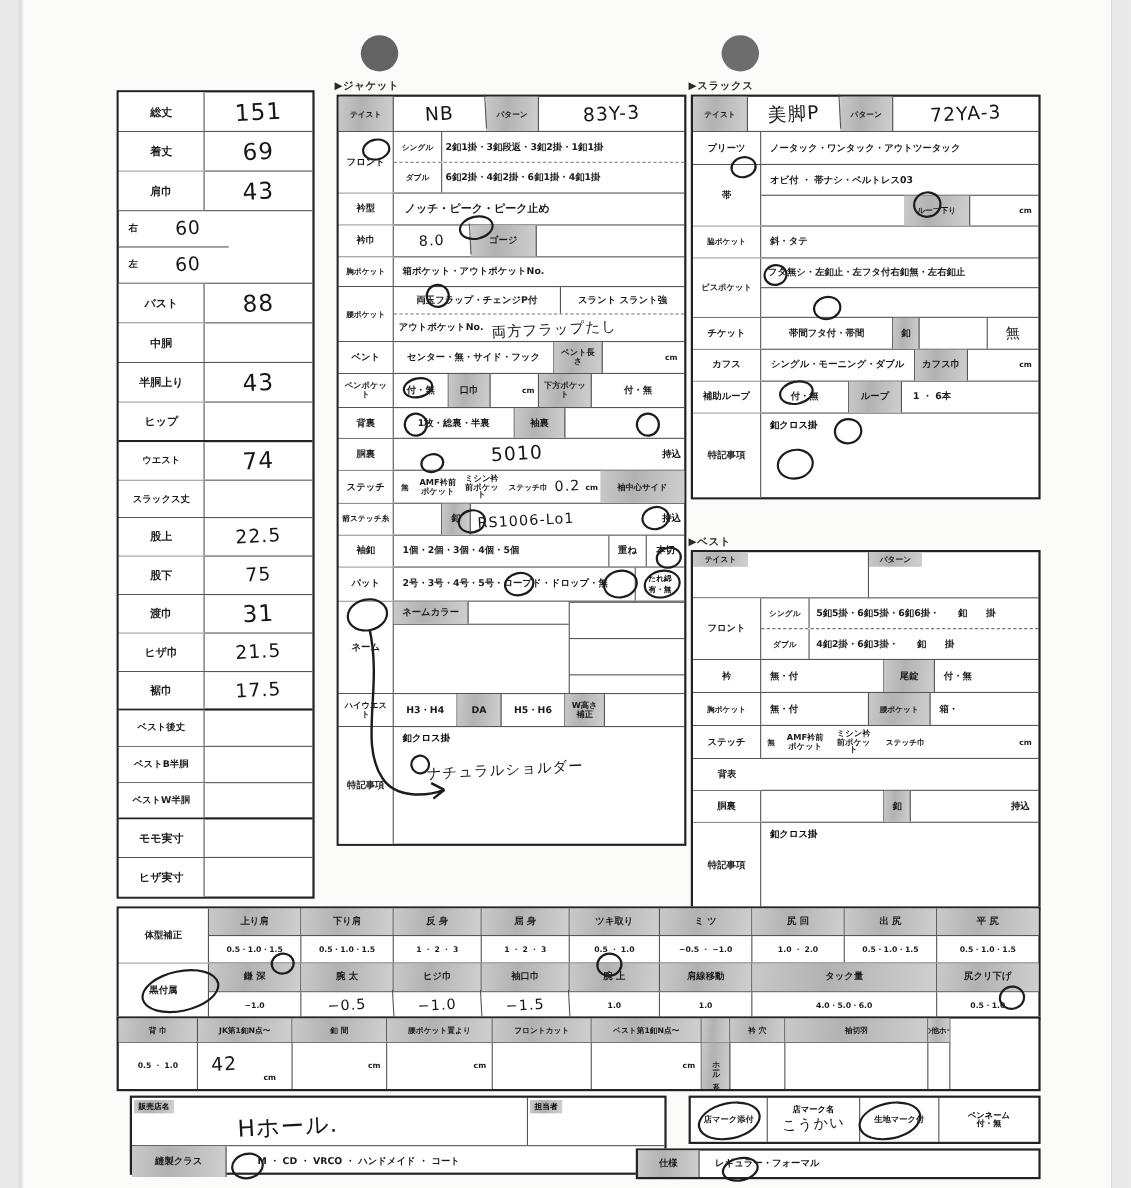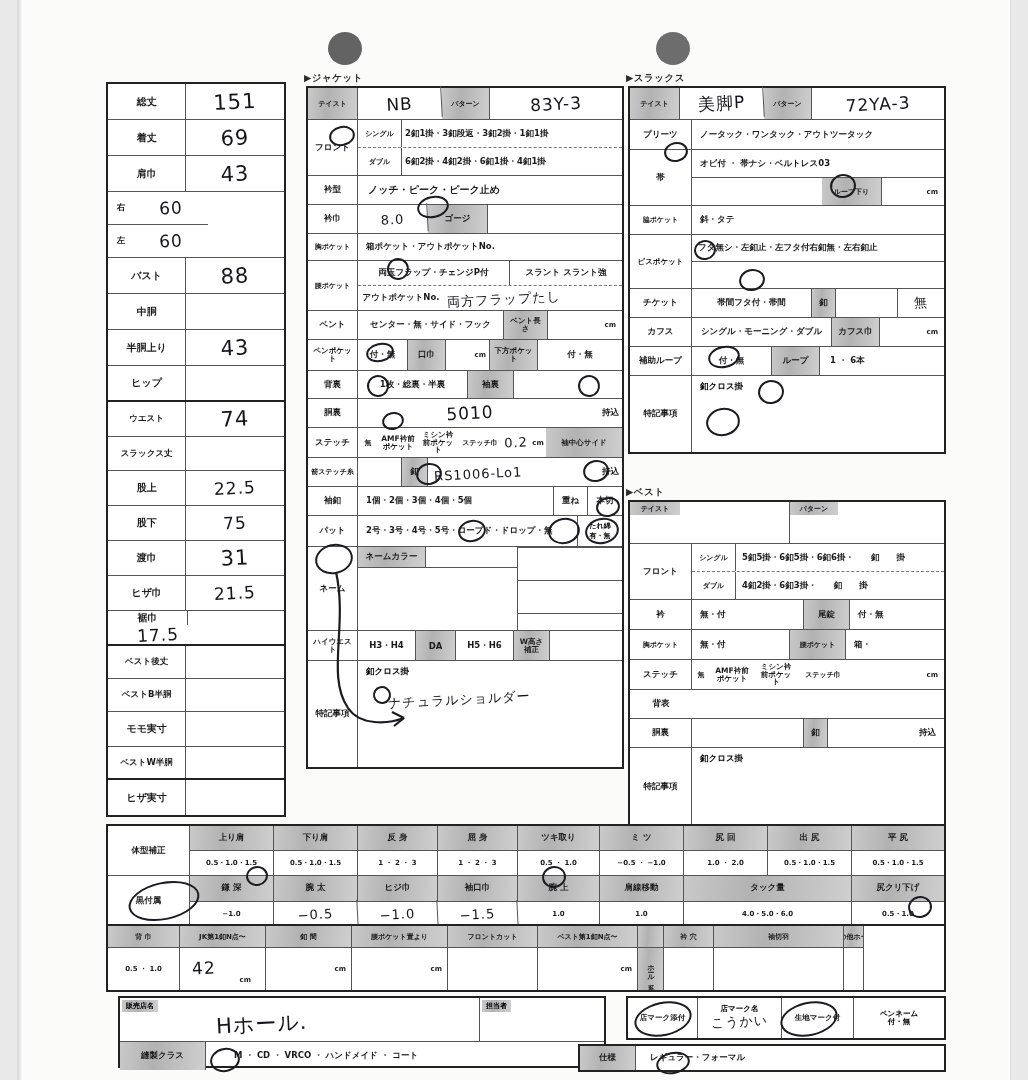--- a/index.html
+++ b/index.html
@@ -158,39 +158,39 @@
         <div class="cell hw hw-m" style="width:100px;">75</div>
       </div>
       <div class="row" style="height:35px;">
         <div class="cell lbl" style="width:80px;">渡巾</div>
         <div class="cell hw hw-l" style="width:100px;">31</div>
       </div>
       <div class="row" style="height:35px;">
         <div class="cell lbl" style="width:80px;">ヒザ巾</div>
         <div class="cell hw hw-m" style="width:100px;">21.5</div>
       </div>
-      <div class="row" style="height:35px; border-bottom:2px solid #222;flex-direction:column;">
+      <div class="row" style="height:35px; border-bottom:2px solid #222;">
         <div class="cell lbl" style="width:80px;">裾巾</div>
         <div class="cell hw hw-m" style="width:100px;">17.5</div>
       </div>
 
       <div class="row" style="height:33px;">
         <div class="cell lbl sm" style="width:80px;">ベスト後丈</div>
         <div class="cell" style="width:100px;"></div>
       </div>
       <div class="row" style="height:33px;">
         <div class="cell lbl sm" style="width:80px;">ベストB半胴</div>
         <div class="cell" style="width:100px;"></div>
       </div>
+      <div class="row" style="height:33px; border-bottom:2px solid #222;">
+        <div class="cell lbl sm" style="width:80px;">ベストW半胴</div>
+        <div class="cell" style="width:100px;"></div>
+      </div>
       <div class="row" style="height:35px;">
         <div class="cell lbl" style="width:80px;">モモ実寸</div>
-        <div class="cell" style="width:100px;"></div>
-      </div>
-      <div class="row" style="height:33px; border-bottom:2px solid #222;">
-        <div class="cell lbl sm" style="width:80px;">ベストW半胴</div>
         <div class="cell" style="width:100px;"></div>
       </div>
       <div class="row" style="height:35px;">
         <div class="cell lbl" style="width:80px;">ヒザ実寸</div>
         <div class="cell" style="width:100px;"></div>
       </div>
     </div>
 
     <div class="sec-label" style="left:286px; top:72px;">
       ▶<span>ジャケット</span>

